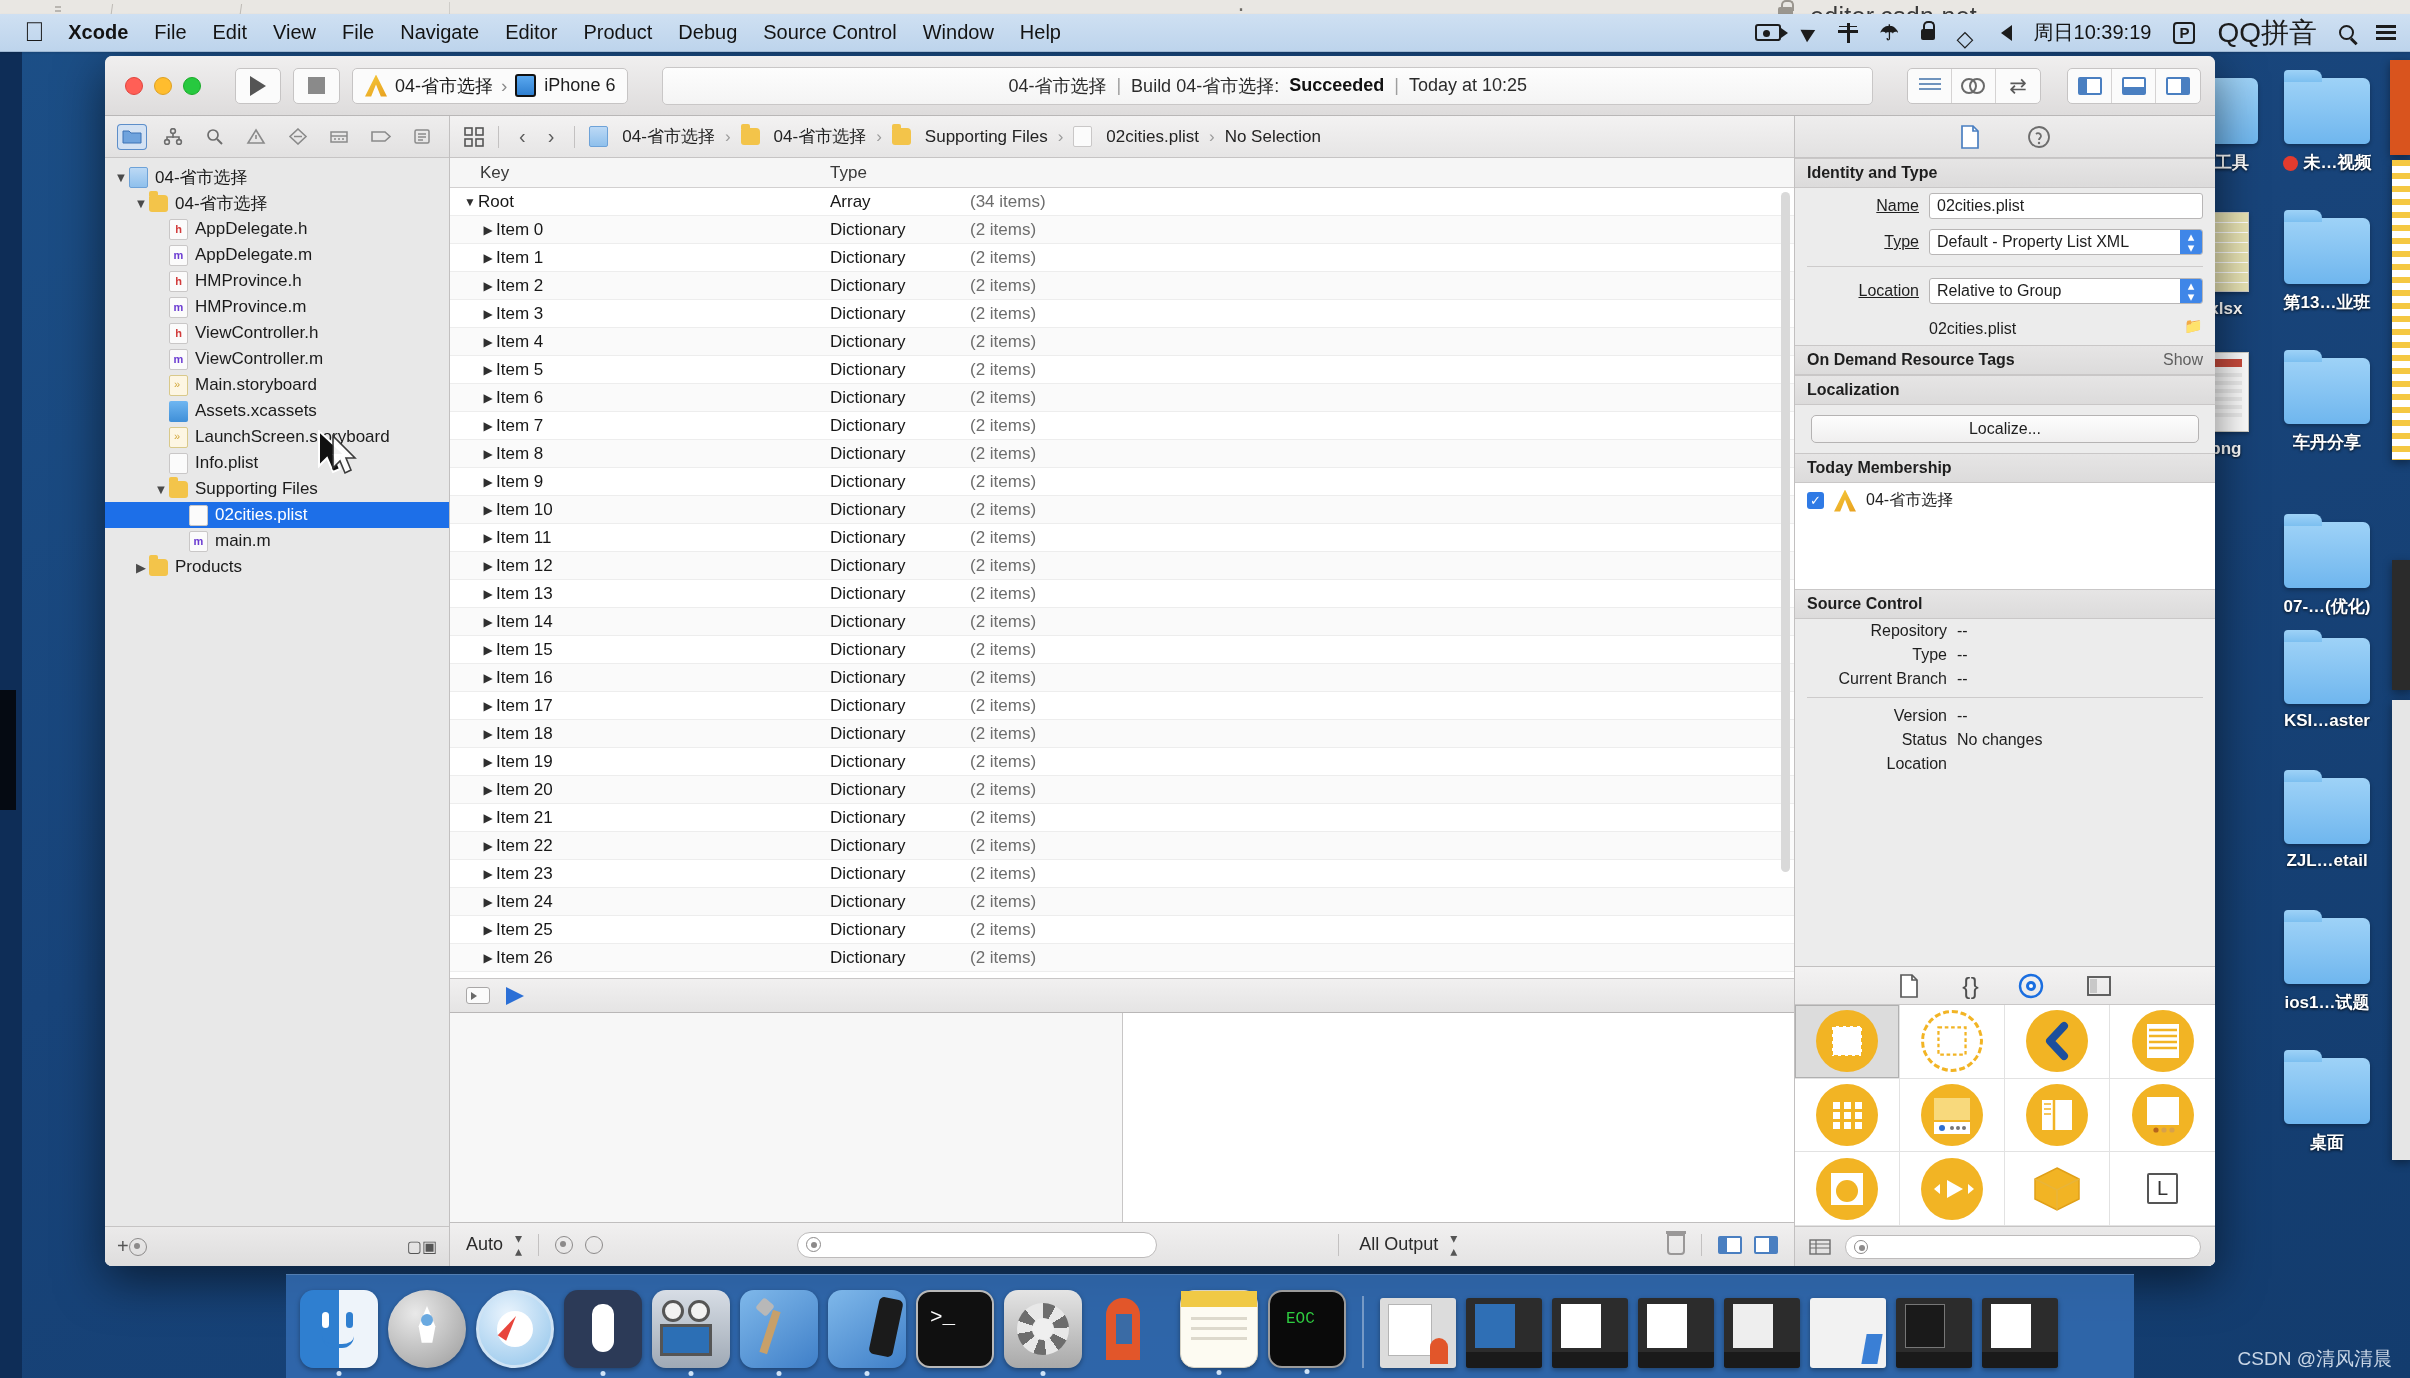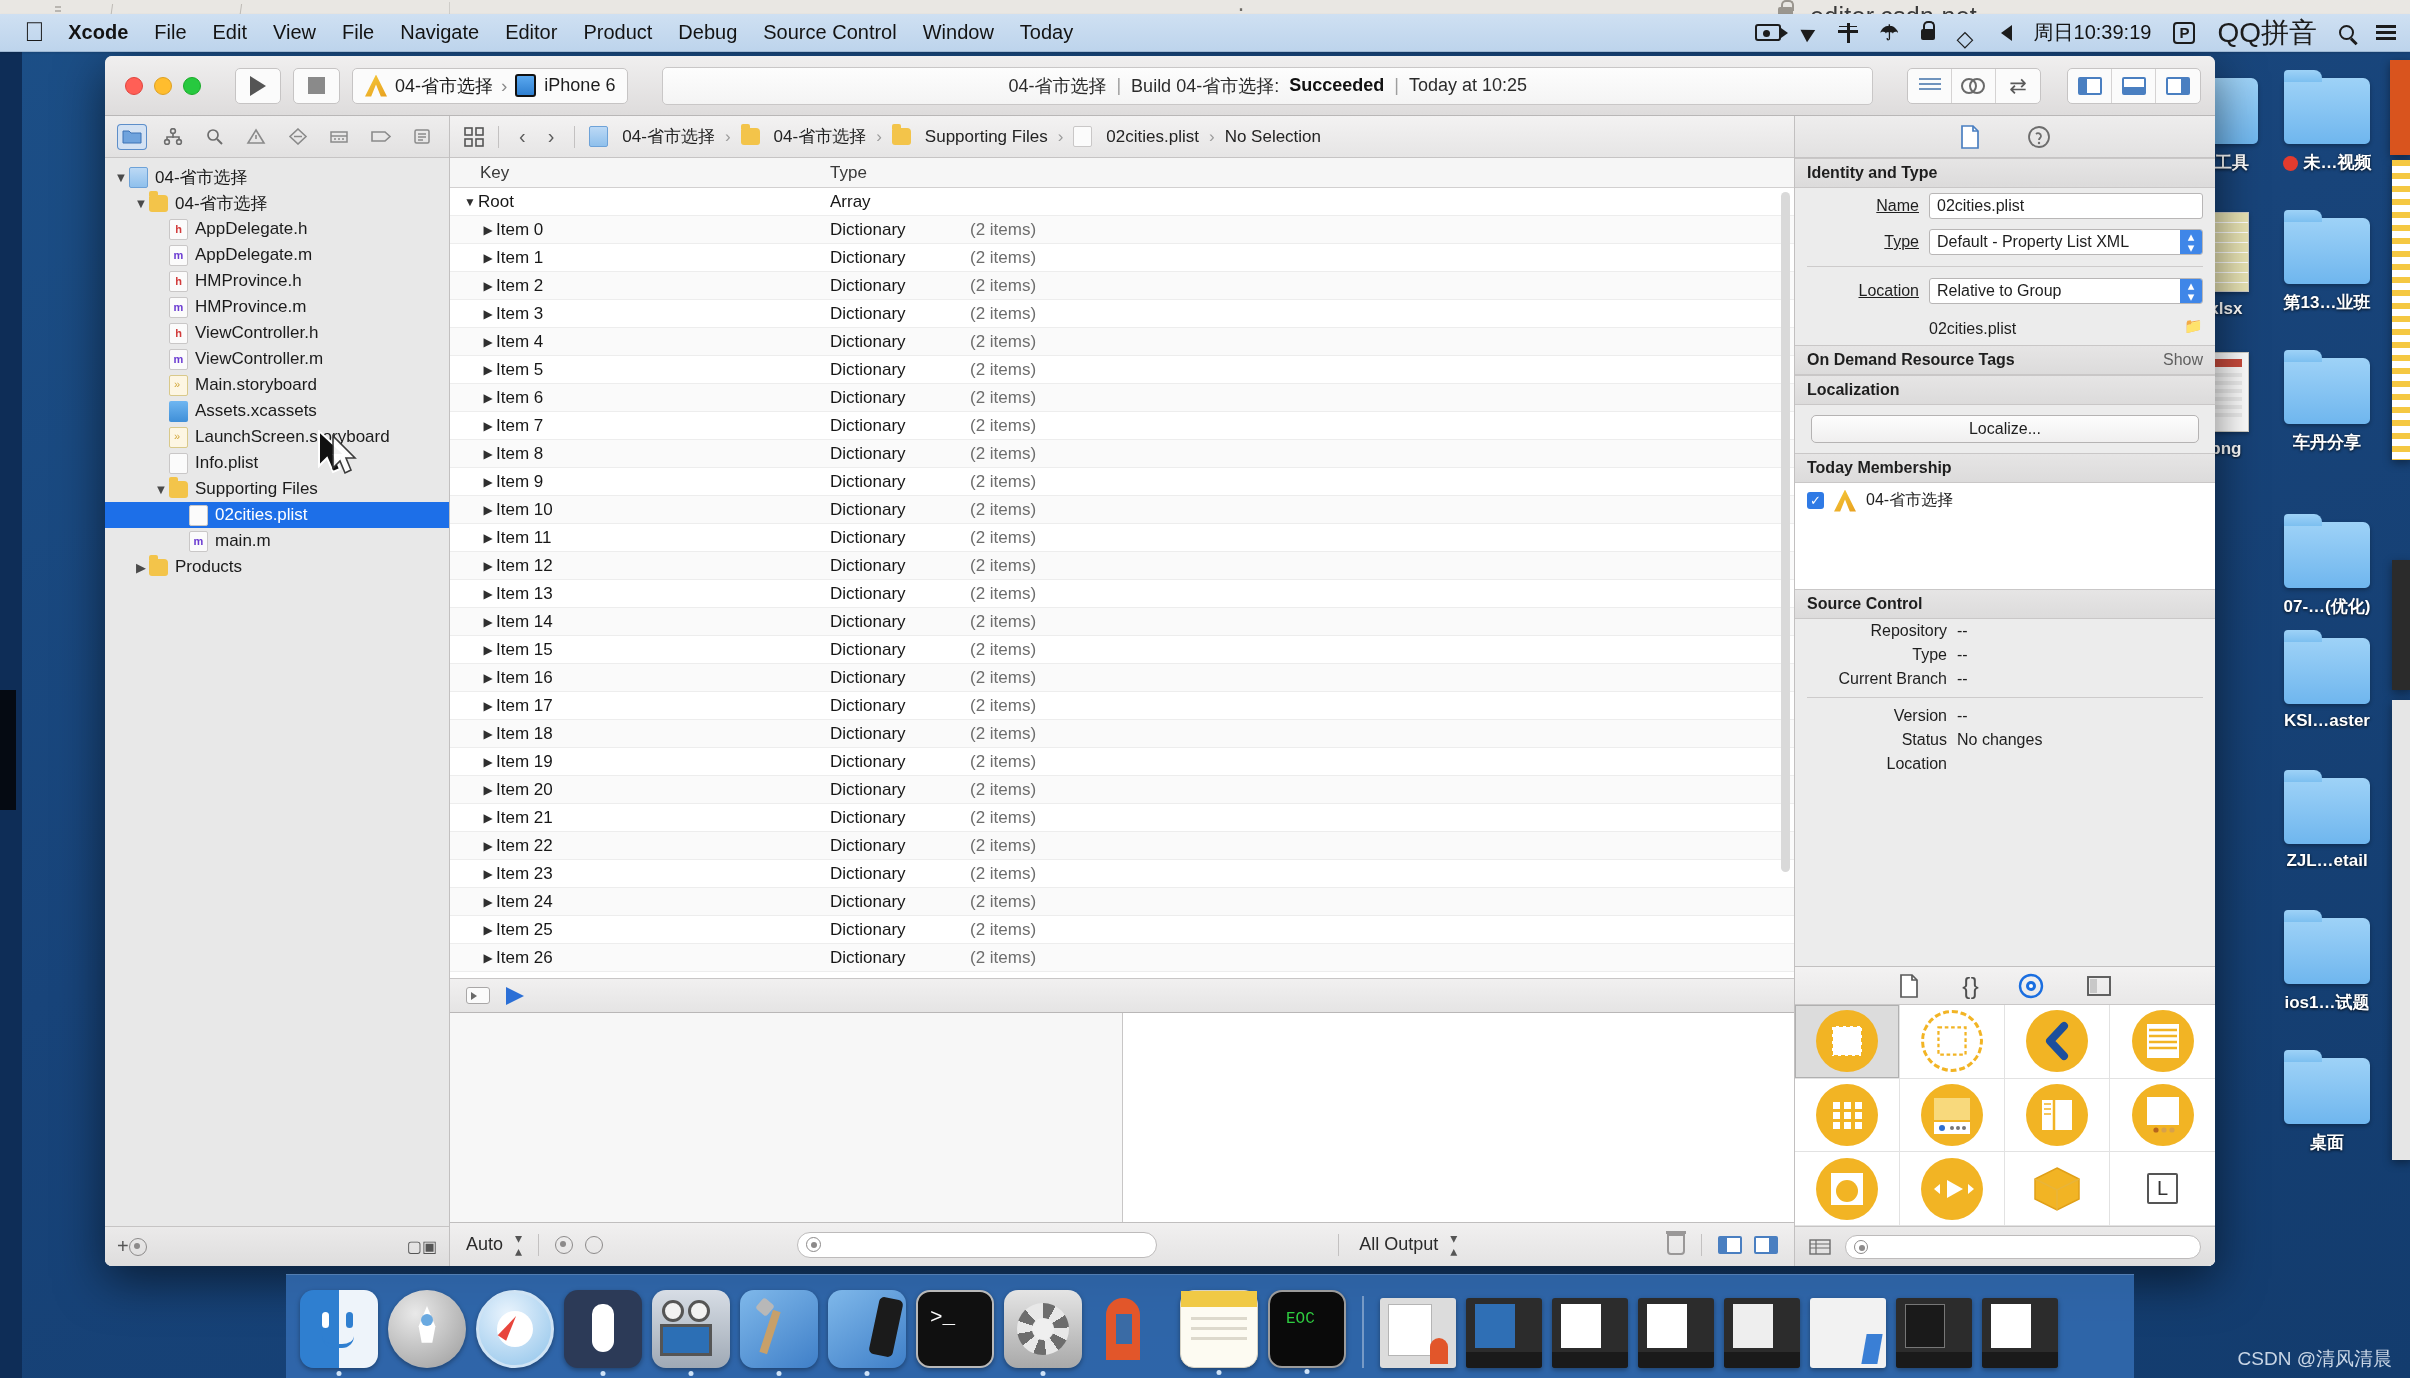--- a/index.html
+++ b/index.html
@@ -417,21 +417,21 @@
   <span class="mi">File</span>
   <span class="mi">Edit</span>
   <span class="mi">View</span>
   <span class="mi">File</span>
   <span class="mi">Navigate</span>
   <span class="mi">Editor</span>
   <span class="mi">Product</span>
   <span class="mi">Debug</span>
   <span class="mi">Source Control</span>
   <span class="mi">Window</span>
-  <span class="mi">Today</span>
+  <span class="mi">Help</span>
   <span class="spacer"></span>
   <span class="right">
     <span class="g-cam"></span>
     <span class="g-plane"></span>
     <span class="g-air"></span>
     <span class="g-bt">☂</span>
     <span class="g-lock"></span>
     <span class="g-wifi"></span>
     <span class="g-vol"></span>
     <span class="clock">周日10:39:19</span>
@@ -684,20 +684,21 @@
           <div class="c1">Key</div>
           <div class="c2">Type</div>
         </div>
         <div id="plist-rows">
             <div class="prow">
               <div class="c1 indent0">
                 <span class="ptw">▼</span>
                 <span>Root</span>
               </div>
               <div class="c2">Array</div>
+              <div class="c3">(34 items)</div>
             </div>
             <div class="prow">
               <div class="c1 indent1">
                 <span class="ptw">▶</span>
                 <span>Item 0</span>
               </div>
               <div class="c2">Dictionary</div>
               <div class="c3">(2 items)</div>
             </div>
             <div class="prow">

